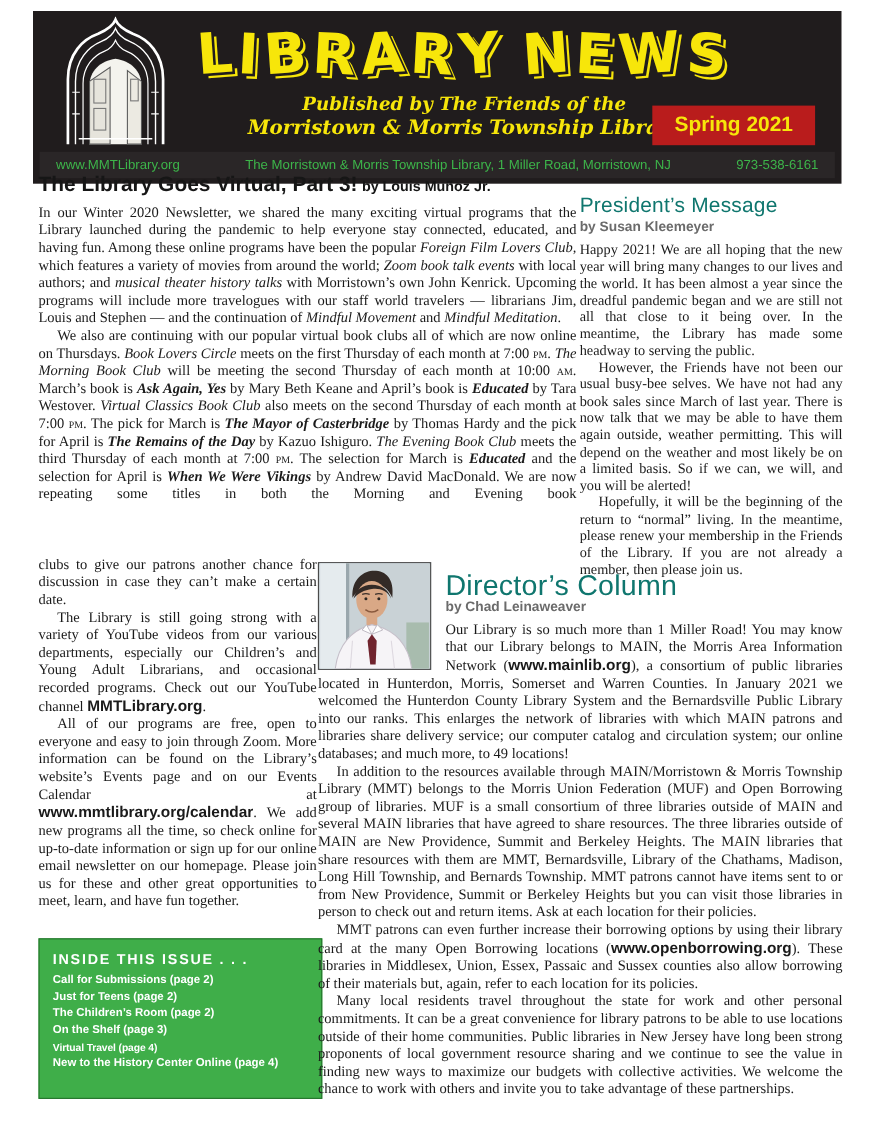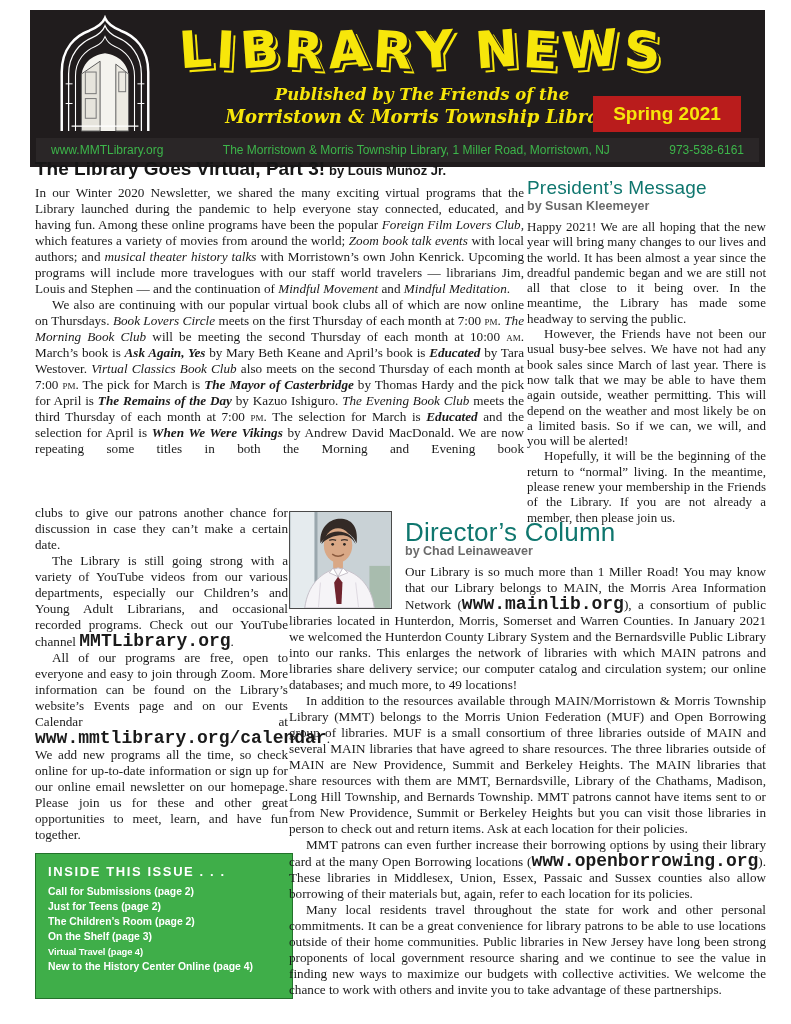--- a/index.html
+++ b/index.html
@@ -31,21 +31,21 @@
              letter-spacing:.2px;color:#0f766e;line-height:23px;}
   .sec-by{font-family:"Liberation Sans",sans-serif;font-weight:bold;font-size:12.5px;
           color:#6b6b6b;line-height:15px;margin-bottom:5px;}
   .art-head{margin-bottom:5px;white-space:nowrap;}
   .art-title{font-family:"Liberation Sans",sans-serif;font-weight:bold;font-size:19px;color:#161616;}
   .art-by{font-family:"Liberation Sans",sans-serif;font-weight:bold;font-size:13px;color:#161616;}
   p{margin:0;text-align:justify;}
   .bodytext p{font-size:13.2px;line-height:16px;}
   .indent{text-indent:17px;}
   .cont{text-align-last:justify;}
-  .lnk{font-family:Liberation Mono, monospace;font-weight:bold;font-size:18px;}
+  .lnk{font-family:Liberation Sans, sans-serif;font-weight:bold;font-size:14px;}
   .sc{font-variant:small-caps;}
 
   
   .art-wide{position:absolute;left:35px;top:158px;width:489px;}
   .pres{position:absolute;left:527px;top:176px;width:239px;}
   .pres p{font-size:13px;line-height:15.3px;}
   .art-narrow{position:absolute;left:35px;top:505px;width:253px;}
   .dir{position:absolute;left:289px;top:509px;width:477px;}
   .dir-title{margin-top:12px;font-size:26px;}
   .photo-svg{float:left;width:101px;height:96px;border:1px solid #4a4a4a;margin:2px 13px 4px 0;background:#c9d2d6;}

